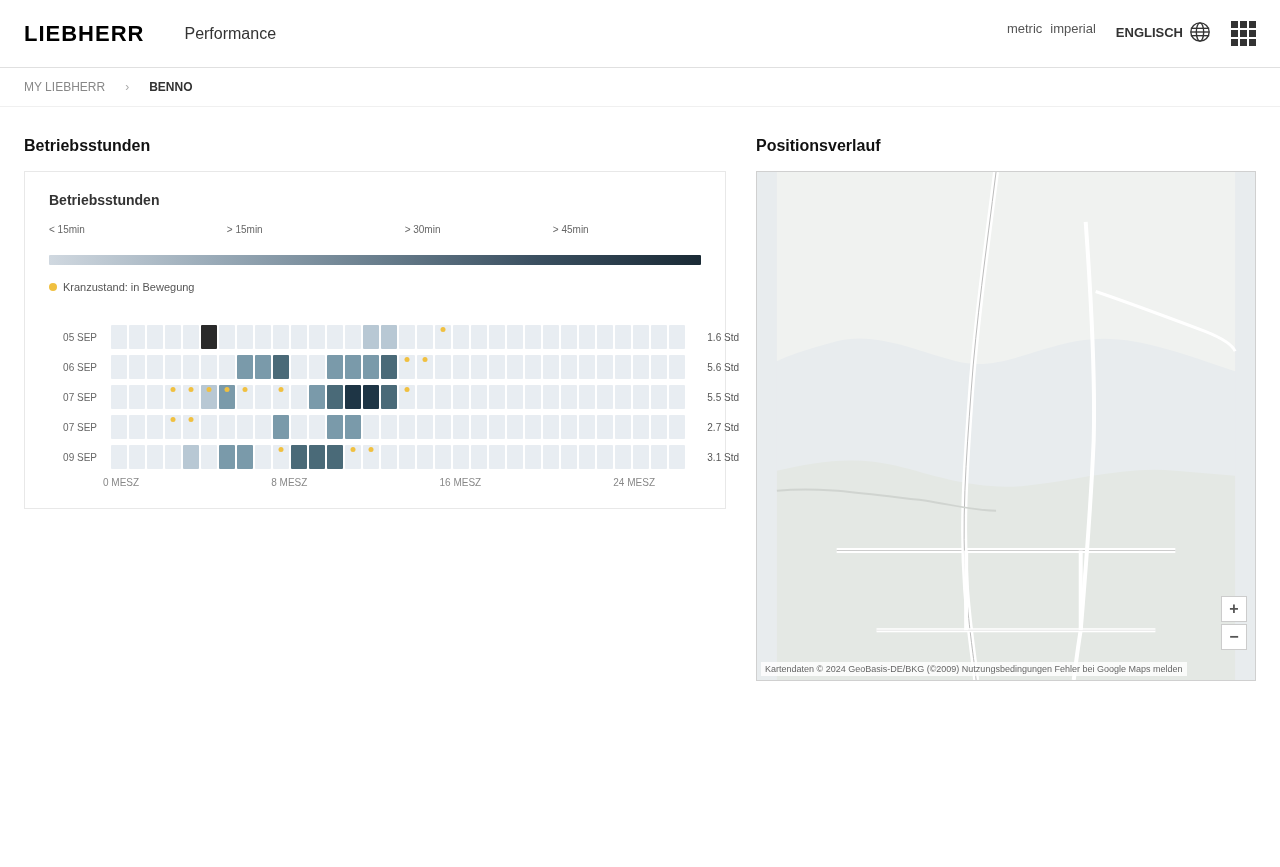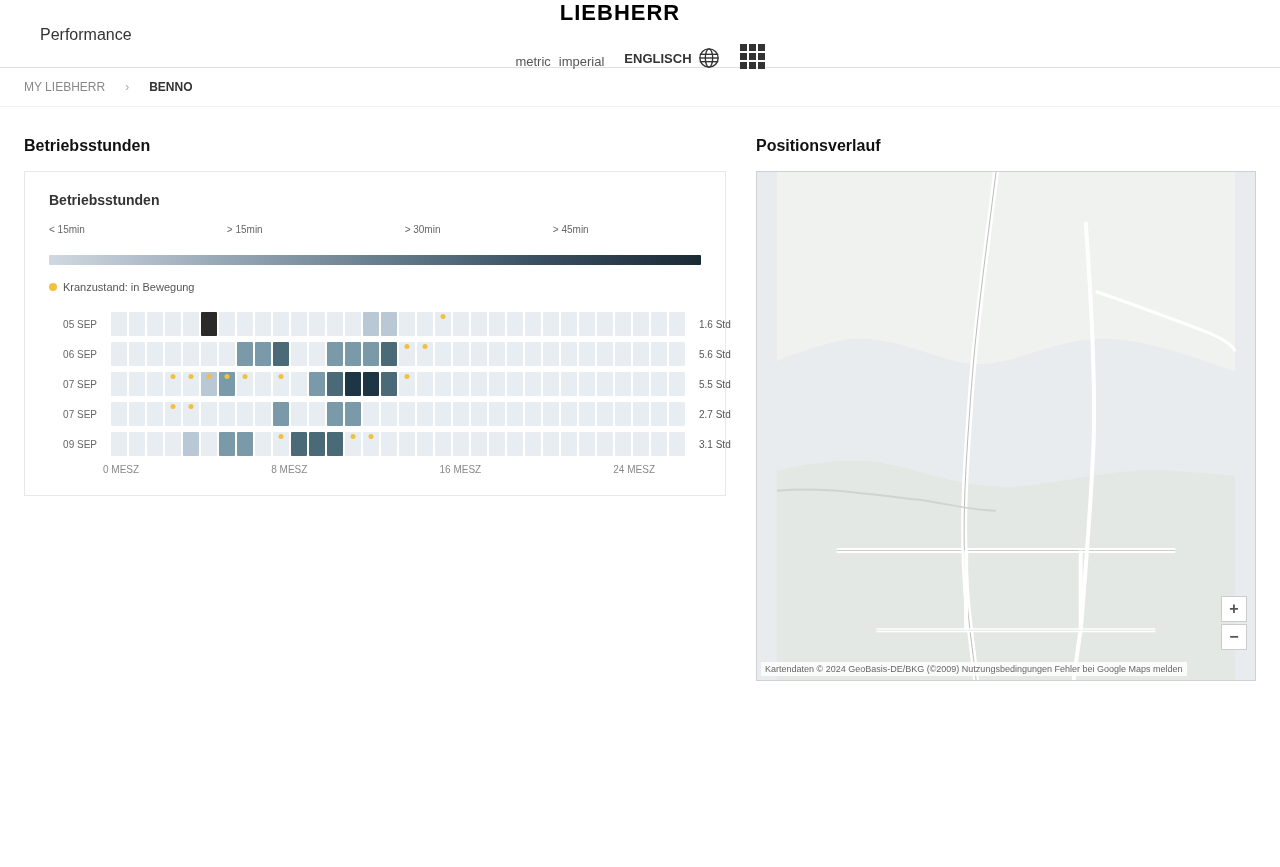--- a/index.html
+++ b/index.html
@@ -2,40 +2,39 @@
 <html><head>
   <meta charset="utf-8">
   <style>
     * { margin: 0; padding: 0; box-sizing: border-box; }
     body { font-family: Arial, sans-serif; background: #fff; color: #333; font-size: 13px; }
 
     
     .header {
       display: flex;
       align-items: center;
-      padding: 0 40px;
+      padding: 0 24px;
       height: 68px;
       border-bottom: 1px solid #e0e0e0;
-      flex-direction: column;
     }
     .logo {
       font-size: 22px;
       font-weight: 900;
       letter-spacing: 1px;
       color: #000;
       margin-right: 40px;
     }
     .nav-performance {
       font-size: 16px;
       color: #333;
       margin-right: auto;
     }
     .header-right {
       display: flex;
-      align-items: flex-end;
+      align-items: flex-start;
       gap: 20px;
     }
     .metric-imperial {
       display: flex;
       gap: 8px;
       font-size: 13px;
       color: #555;
     }
     .metric-imperial span { cursor: pointer; }
     .lang-selector {
@@ -124,21 +123,21 @@
       height: 10px;
       background: linear-gradient(to right, #d0d8e0, #9aabb8, #6a7f8e, #3a4f60, #1a2a35);
       border-radius: 1px;
     }
 
     
     .crane-legend {
       display: flex;
       align-items: center;
       gap: 6px;
-      margin-bottom: 19px;
+      margin-bottom: 32px;
       font-size: 11px;
       color: #555;
     }
     .crane-dot {
       width: 8px;
       height: 8px;
       border-radius: 50%;
       background: #f0c040;
     }
 
@@ -185,21 +184,21 @@
       transform: translateX(-50%);
       width: 5px;
       height: 5px;
       border-radius: 50%;
       background: #f0c040;
     }
     .row-value {
       font-size: 10px;
       color: #555;
       width: 40px;
-      text-align: left;
+      text-align: right;
       flex-shrink: 0;
     }
 
     
     .time-axis {
       display: flex;
       padding-left: 54px;
       padding-right: 46px;
       margin-top: 8px;
       justify-content: space-between;

